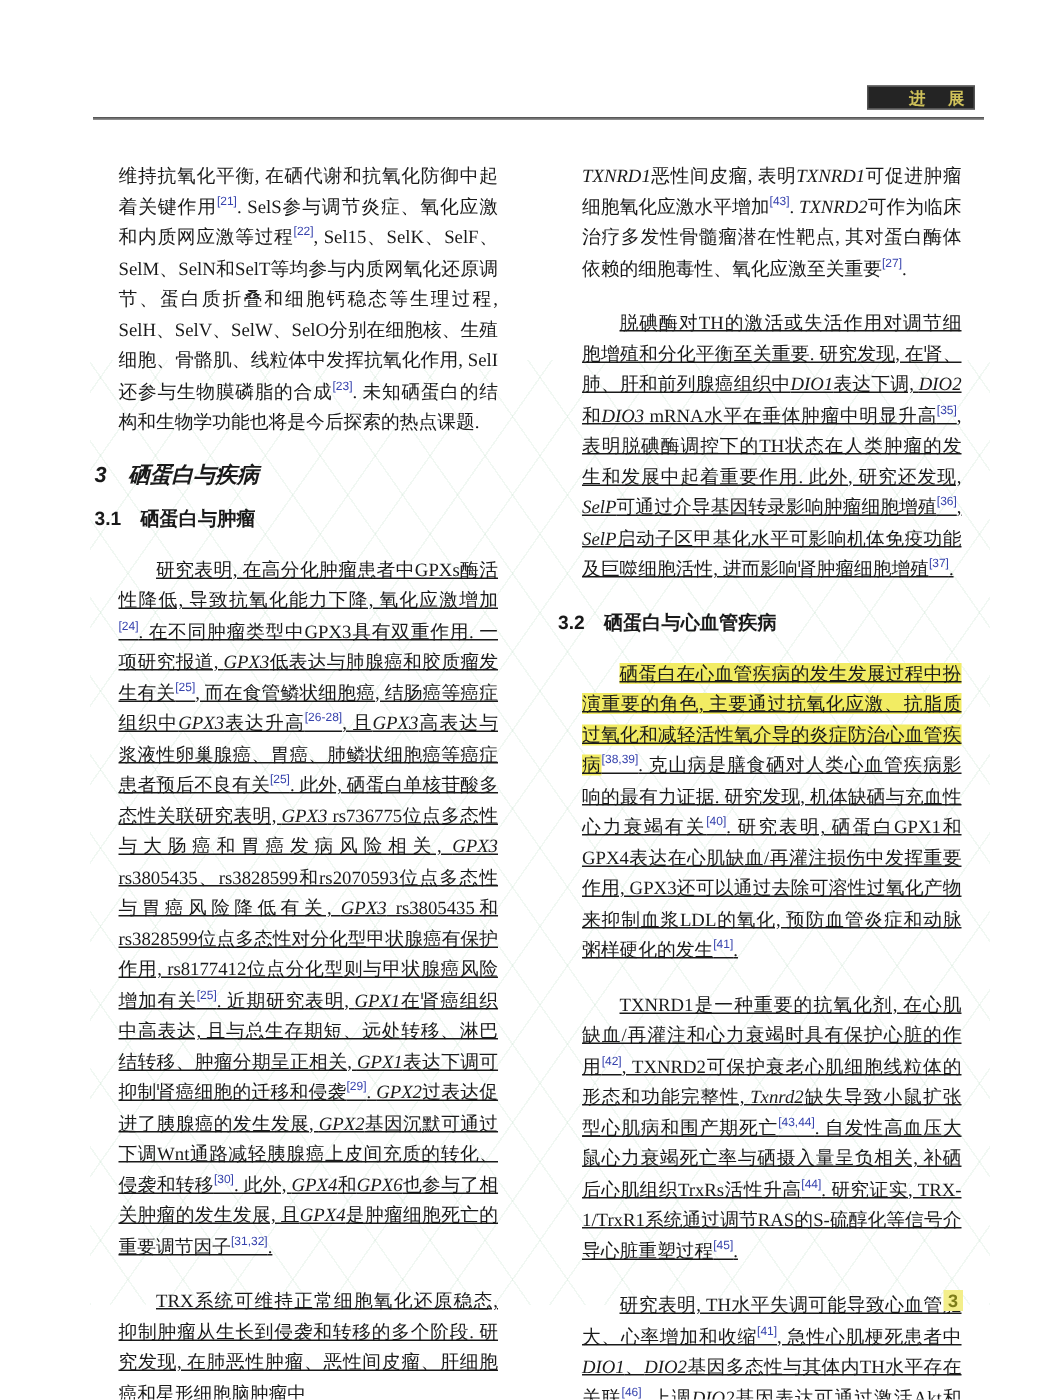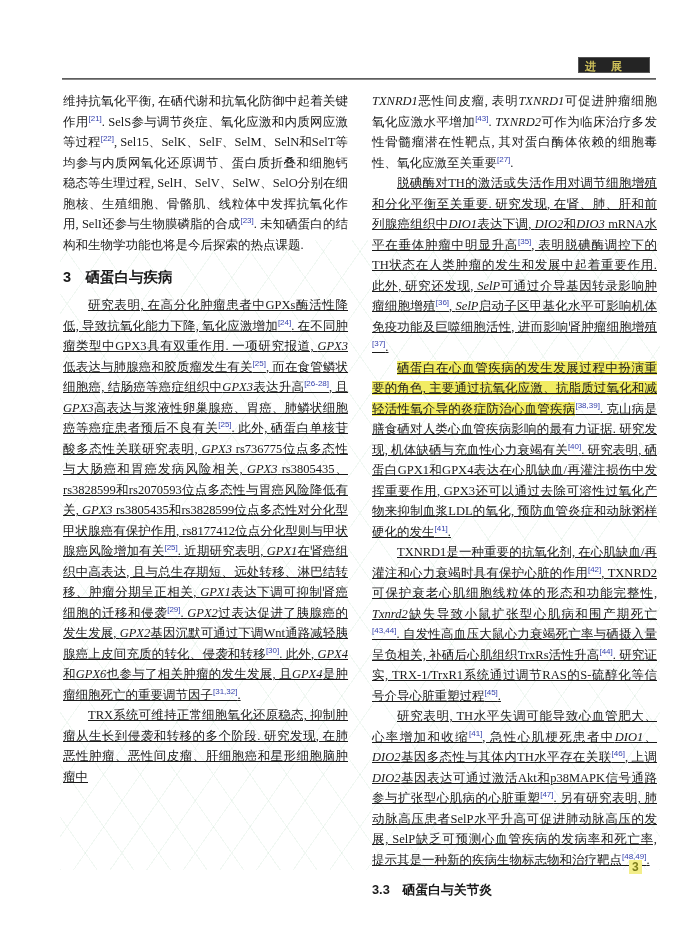--- a/index.html
+++ b/index.html
@@ -12,41 +12,42 @@
     position:absolute;left:60px;top:240px;width:600px;height:630px;
     background:
       repeating-linear-gradient(55deg, rgba(140,195,155,0.12) 0 1px, transparent 1px 30px),
       repeating-linear-gradient(-55deg, rgba(140,195,155,0.12) 0 1px, transparent 1px 30px);
     z-index:0;pointer-events:none;
   }
   .badge{
     position:absolute;top:57px;left:578px;width:72px;height:16px;z-index:2;
     background:#242424;border:1px solid #555;
     color:#cfc15a;font-weight:bold;font-size:11px;line-height:16px;
-    text-align:left;letter-spacing:6px;padding-left:6px;box-sizing:border-box;
+    text-align:right;letter-spacing:6px;padding-left:6px;box-sizing:border-box;
     font-family:"Liberation Sans","DejaVu Sans",sans-serif;
   }
   .rule{
     position:absolute;top:78px;left:62px;width:594px;height:2px;
     background:linear-gradient(#4a4a4a,#9a9a9a);z-index:2;
   }
   .columns{
     position:absolute;top:91px;left:63px;width:594px;z-index:1;
     display:flex;gap:24px;
   }
   .col{flex:1;min-width:0;}
   .para{
-    margin:0;text-align:justify;
+    margin:16px;text-align:justify;
     font-size:12.5px;line-height:20.5px;
     text-justify:inter-ideograph;
   }
   .indent{text-indent:2em;text-decoration:underline;}
   .h1{
     font-size:14.5px;font-weight:bold;margin:13px 0 9px 0;line-height:18px;
     font-family:"Liberation Sans","DejaVu Sans",sans-serif;
+    font-style:italic;
   }
   .h2{
     font-size:12.8px;font-weight:bold;margin:11px 0 7px 0;line-height:17px;
     font-family:"Liberation Sans","DejaVu Sans",sans-serif;
   }
   .plain{}
   .it{font-style:italic;}
   .hl{background:#f2ec63;}
   sup.cite{
     color:#3642ad;font-size:8px;line-height:0;vertical-align:super;
@@ -65,26 +66,28 @@
 <div class="watermark"></div>
 
 <div class="badge">进 展</div>
 
 <div class="rule"></div>
 
 <div class="columns">
   <div class="col">
       <p class="para"><span class="plain">维持抗氧化平衡, 在硒代谢和抗氧化防御中起着关键作用</span><sup class="cite">[21]</sup><span class="plain">. SelS参与调节炎症、氧化应激和内质网应激等过程</span><sup class="cite">[22]</sup><span class="plain">, Sel15、SelK、SelF、SelM、SelN和SelT等均参与内质网氧化还原调节、蛋白质折叠和细胞钙稳态等生理过程, SelH、SelV、SelW、SelO分别在细胞核、生殖细胞、骨骼肌、线粒体中发挥抗氧化作用, SelI还参与生物膜磷脂的合成</span><sup class="cite">[23]</sup><span class="plain">. 未知硒蛋白的结构和生物学功能也将是今后探索的热点课题.</span></p>
       <div class="h1"><span class="plain">3　硒蛋白与疾病</span></div>
+      <div class="h2"><span class="plain">3.1　硒蛋白与肿瘤</span></div>
       <p class="para indent"><span class="plain">研究表明, 在高分化肿瘤患者中GPXs酶活性降低, 导致抗氧化能力下降, 氧化应激增加</span><sup class="cite">[24]</sup><span class="plain">. 在不同肿瘤类型中GPX3具有双重作用. 一项研究报道, </span><span class="it">GPX3</span><span class="plain">低表达与肺腺癌和胶质瘤发生有关</span><sup class="cite">[25]</sup><span class="plain">, 而在食管鳞状细胞癌, 结肠癌等癌症组织中</span><span class="it">GPX3</span><span class="plain">表达升高</span><sup class="cite">[26-28]</sup><span class="plain">, 且</span><span class="it">GPX3</span><span class="plain">高表达与浆液性卵巢腺癌、胃癌、肺鳞状细胞癌等癌症患者预后不良有关</span><sup class="cite">[25]</sup><span class="plain">. 此外, 硒蛋白单核苷酸多态性关联研究表明, </span><span class="it">GPX3</span><span class="plain"> rs736775位点多态性与大肠癌和胃癌发病风险相关, </span><span class="it">GPX3</span><span class="plain"> rs3805435、rs3828599和rs2070593位点多态性与胃癌风险降低有关, </span><span class="it">GPX3</span><span class="plain"> rs3805435和rs3828599位点多态性对分化型甲状腺癌有保护作用, rs8177412位点分化型则与甲状腺癌风险增加有关</span><sup class="cite">[25]</sup><span class="plain">. 近期研究表明, </span><span class="it">GPX1</span><span class="plain">在肾癌组织中高表达, 且与总生存期短、远处转移、淋巴结转移、肿瘤分期呈正相关, </span><span class="it">GPX1</span><span class="plain">表达下调可抑制肾癌细胞的迁移和侵袭</span><sup class="cite">[29]</sup><span class="plain">. </span><span class="it">GPX2</span><span class="plain">过表达促进了胰腺癌的发生发展, </span><span class="it">GPX2</span><span class="plain">基因沉默可通过下调Wnt通路减轻胰腺癌上皮间充质的转化、侵袭和转移</span><sup class="cite">[30]</sup><span class="plain">. 此外, </span><span class="it">GPX4</span><span class="plain">和</span><span class="it">GPX6</span><span class="plain">也参与了相关肿瘤的发生发展, 且</span><span class="it">GPX4</span><span class="plain">是肿瘤细胞死亡的重要调节因子</span><sup class="cite">[31,32]</sup><span class="plain">.</span></p>
       <p class="para indent"><span class="plain">TRX系统可维持正常细胞氧化还原稳态, 抑制肿瘤从生长到侵袭和转移的多个阶段. 研究发现, 在肺恶性肿瘤、恶性间皮瘤、肝细胞癌和星形细胞脑肿瘤中</span></p>
     </div>
   <div class="col">
       <p class="para"><span class="it">TXNRD1</span><span class="plain">恶性间皮瘤, 表明</span><span class="it">TXNRD1</span><span class="plain">可促进肿瘤细胞氧化应激水平增加</span><sup class="cite">[43]</sup><span class="plain">. </span><span class="it">TXNRD2</span><span class="plain">可作为临床治疗多发性骨髓瘤潜在性靶点, 其对蛋白酶体依赖的细胞毒性、氧化应激至关重要</span><sup class="cite">[27]</sup><span class="plain">.</span></p>
       <p class="para indent"><span class="plain">脱碘酶对TH的激活或失活作用对调节细胞增殖和分化平衡至关重要. 研究发现, 在肾、肺、肝和前列腺癌组织中</span><span class="it">DIO1</span><span class="plain">表达下调, </span><span class="it">DIO2</span><span class="plain">和</span><span class="it">DIO3</span><span class="plain"> mRNA水平在垂体肿瘤中明显升高</span><sup class="cite">[35]</sup><span class="plain">, 表明脱碘酶调控下的TH状态在人类肿瘤的发生和发展中起着重要作用. 此外, 研究还发现, </span><span class="it">SelP</span><span class="plain">可通过介导基因转录影响肿瘤细胞增殖</span><sup class="cite">[36]</sup><span class="plain">, </span><span class="it">SelP</span><span class="plain">启动子区甲基化水平可影响机体免疫功能及巨噬细胞活性, 进而影响肾肿瘤细胞增殖</span><sup class="cite">[37]</sup><span class="plain">.</span></p>
+      <div class="h2"><span class="plain">3.2　硒蛋白与心血管疾病</span></div>
       <p class="para indent"><span class="hl">硒蛋白在心血管疾病的发生发展过程中扮演重要的角色, 主要通过抗氧化应激、抗脂质过氧化和减轻活性氧介导的炎症防治心血管疾病</span><sup class="cite">[38,39]</sup><span class="plain">. 克山病是膳食硒对人类心血管疾病影响的最有力证据. 研究发现, 机体缺硒与充血性心力衰竭有关</span><sup class="cite">[40]</sup><span class="plain">. 研究表明, 硒蛋白GPX1和GPX4表达在心肌缺血/再灌注损伤中发挥重要作用, GPX3还可以通过去除可溶性过氧化产物来抑制血浆LDL的氧化, 预防血管炎症和动脉粥样硬化的发生</span><sup class="cite">[41]</sup><span class="plain">.</span></p>
       <p class="para indent"><span class="plain">TXNRD1是一种重要的抗氧化剂, 在心肌缺血/再灌注和心力衰竭时具有保护心脏的作用</span><sup class="cite">[42]</sup><span class="plain">, TXNRD2可保护衰老心肌细胞线粒体的形态和功能完整性, </span><span class="it">Txnrd2</span><span class="plain">缺失导致小鼠扩张型心肌病和围产期死亡</span><sup class="cite">[43,44]</sup><span class="plain">. 自发性高血压大鼠心力衰竭死亡率与硒摄入量呈负相关, 补硒后心肌组织TrxRs活性升高</span><sup class="cite">[44]</sup><span class="plain">. 研究证实, TRX-1/TrxR1系统通过调节RAS的S-硫醇化等信号介导心脏重塑过程</span><sup class="cite">[45]</sup><span class="plain">.</span></p>
       <p class="para indent"><span class="plain">研究表明, TH水平失调可能导致心血管肥大、心率增加和收缩</span><sup class="cite">[41]</sup><span class="plain">, 急性心肌梗死患者中</span><span class="it">DIO1</span><span class="plain">、</span><span class="it">DIO2</span><span class="plain">基因多态性与其体内TH水平存在关联</span><sup class="cite">[46]</sup><span class="plain">, 上调</span><span class="it">DIO2</span><span class="plain">基因表达可通过激活Akt和p38MAPK信号通路参与扩张型心肌病的心脏重塑</span><sup class="cite">[47]</sup><span class="plain">. 另有研究表明, 肺动脉高压患者SelP水平升高可促进肺动脉高压的发展, SelP缺乏可预测心血管疾病的发病率和死亡率, 提示其是一种新的疾病生物标志物和治疗靶点</span><sup class="cite">[48,49]</sup><span class="plain">.</span></p>
       <div class="h2"><span class="plain">3.3　硒蛋白与关节炎</span></div>
     </div>
 </div>
 
 <div class="pagenum">3</div>
 
 </body></html>

